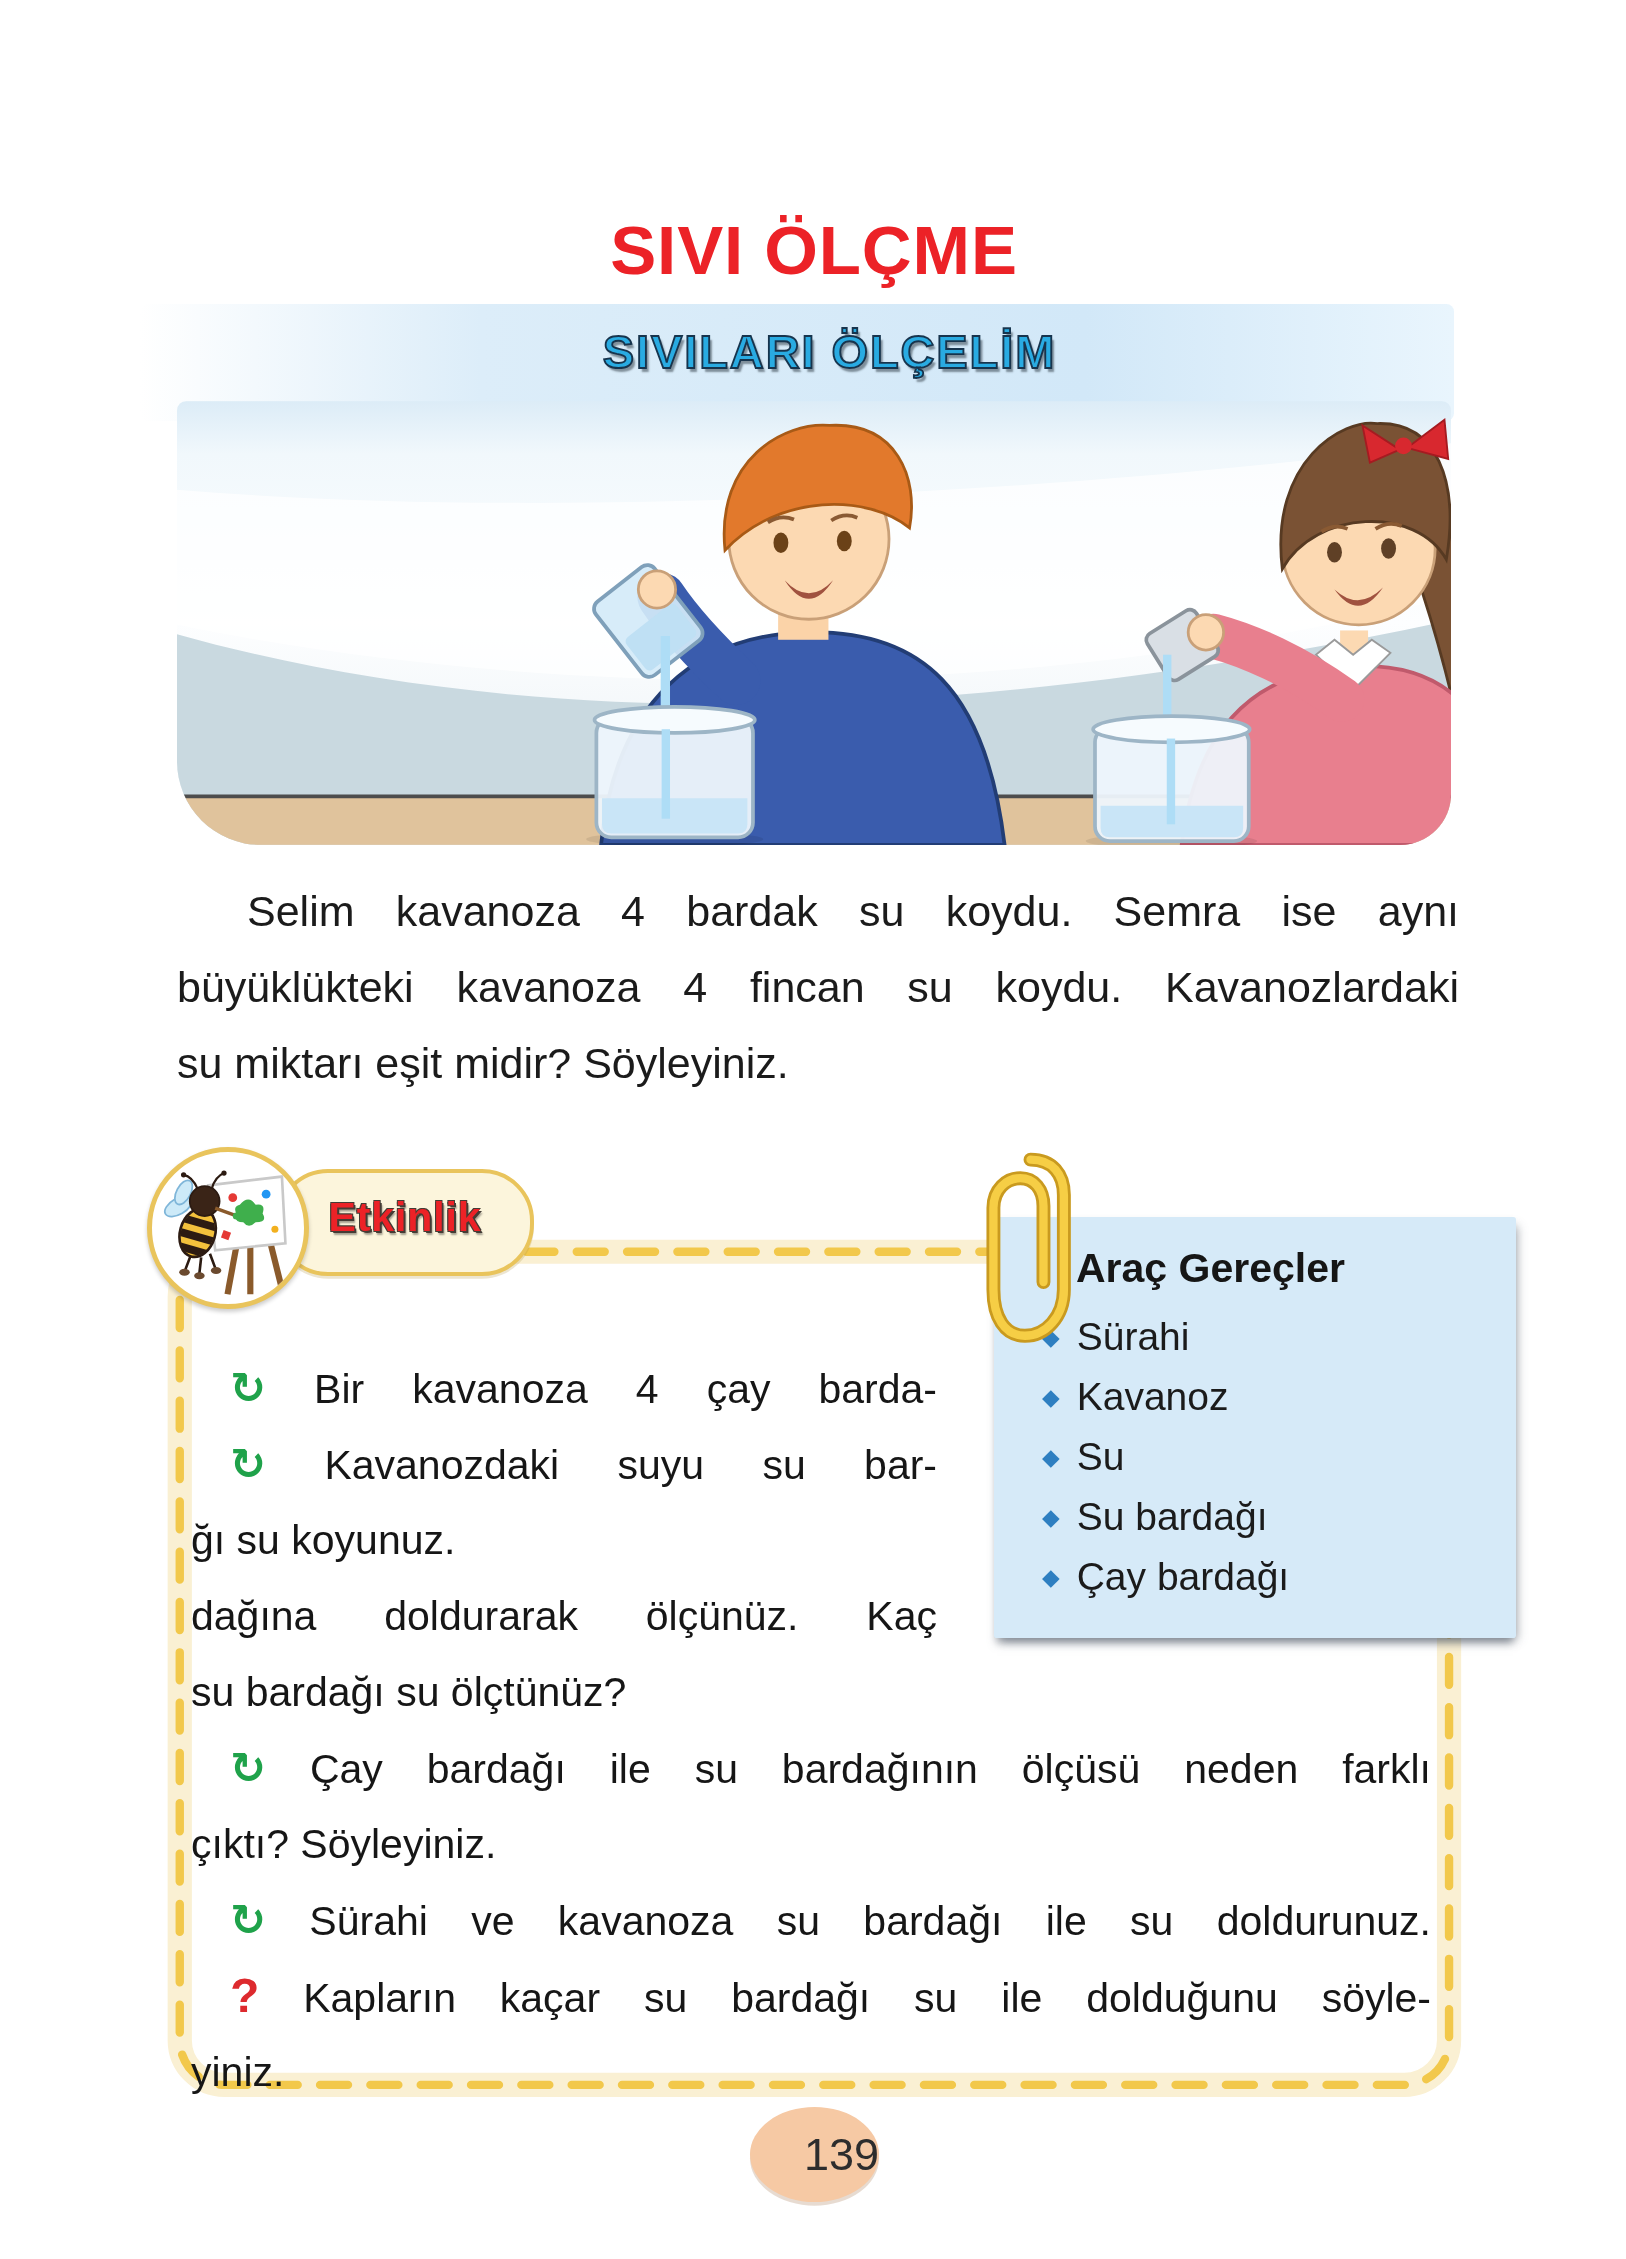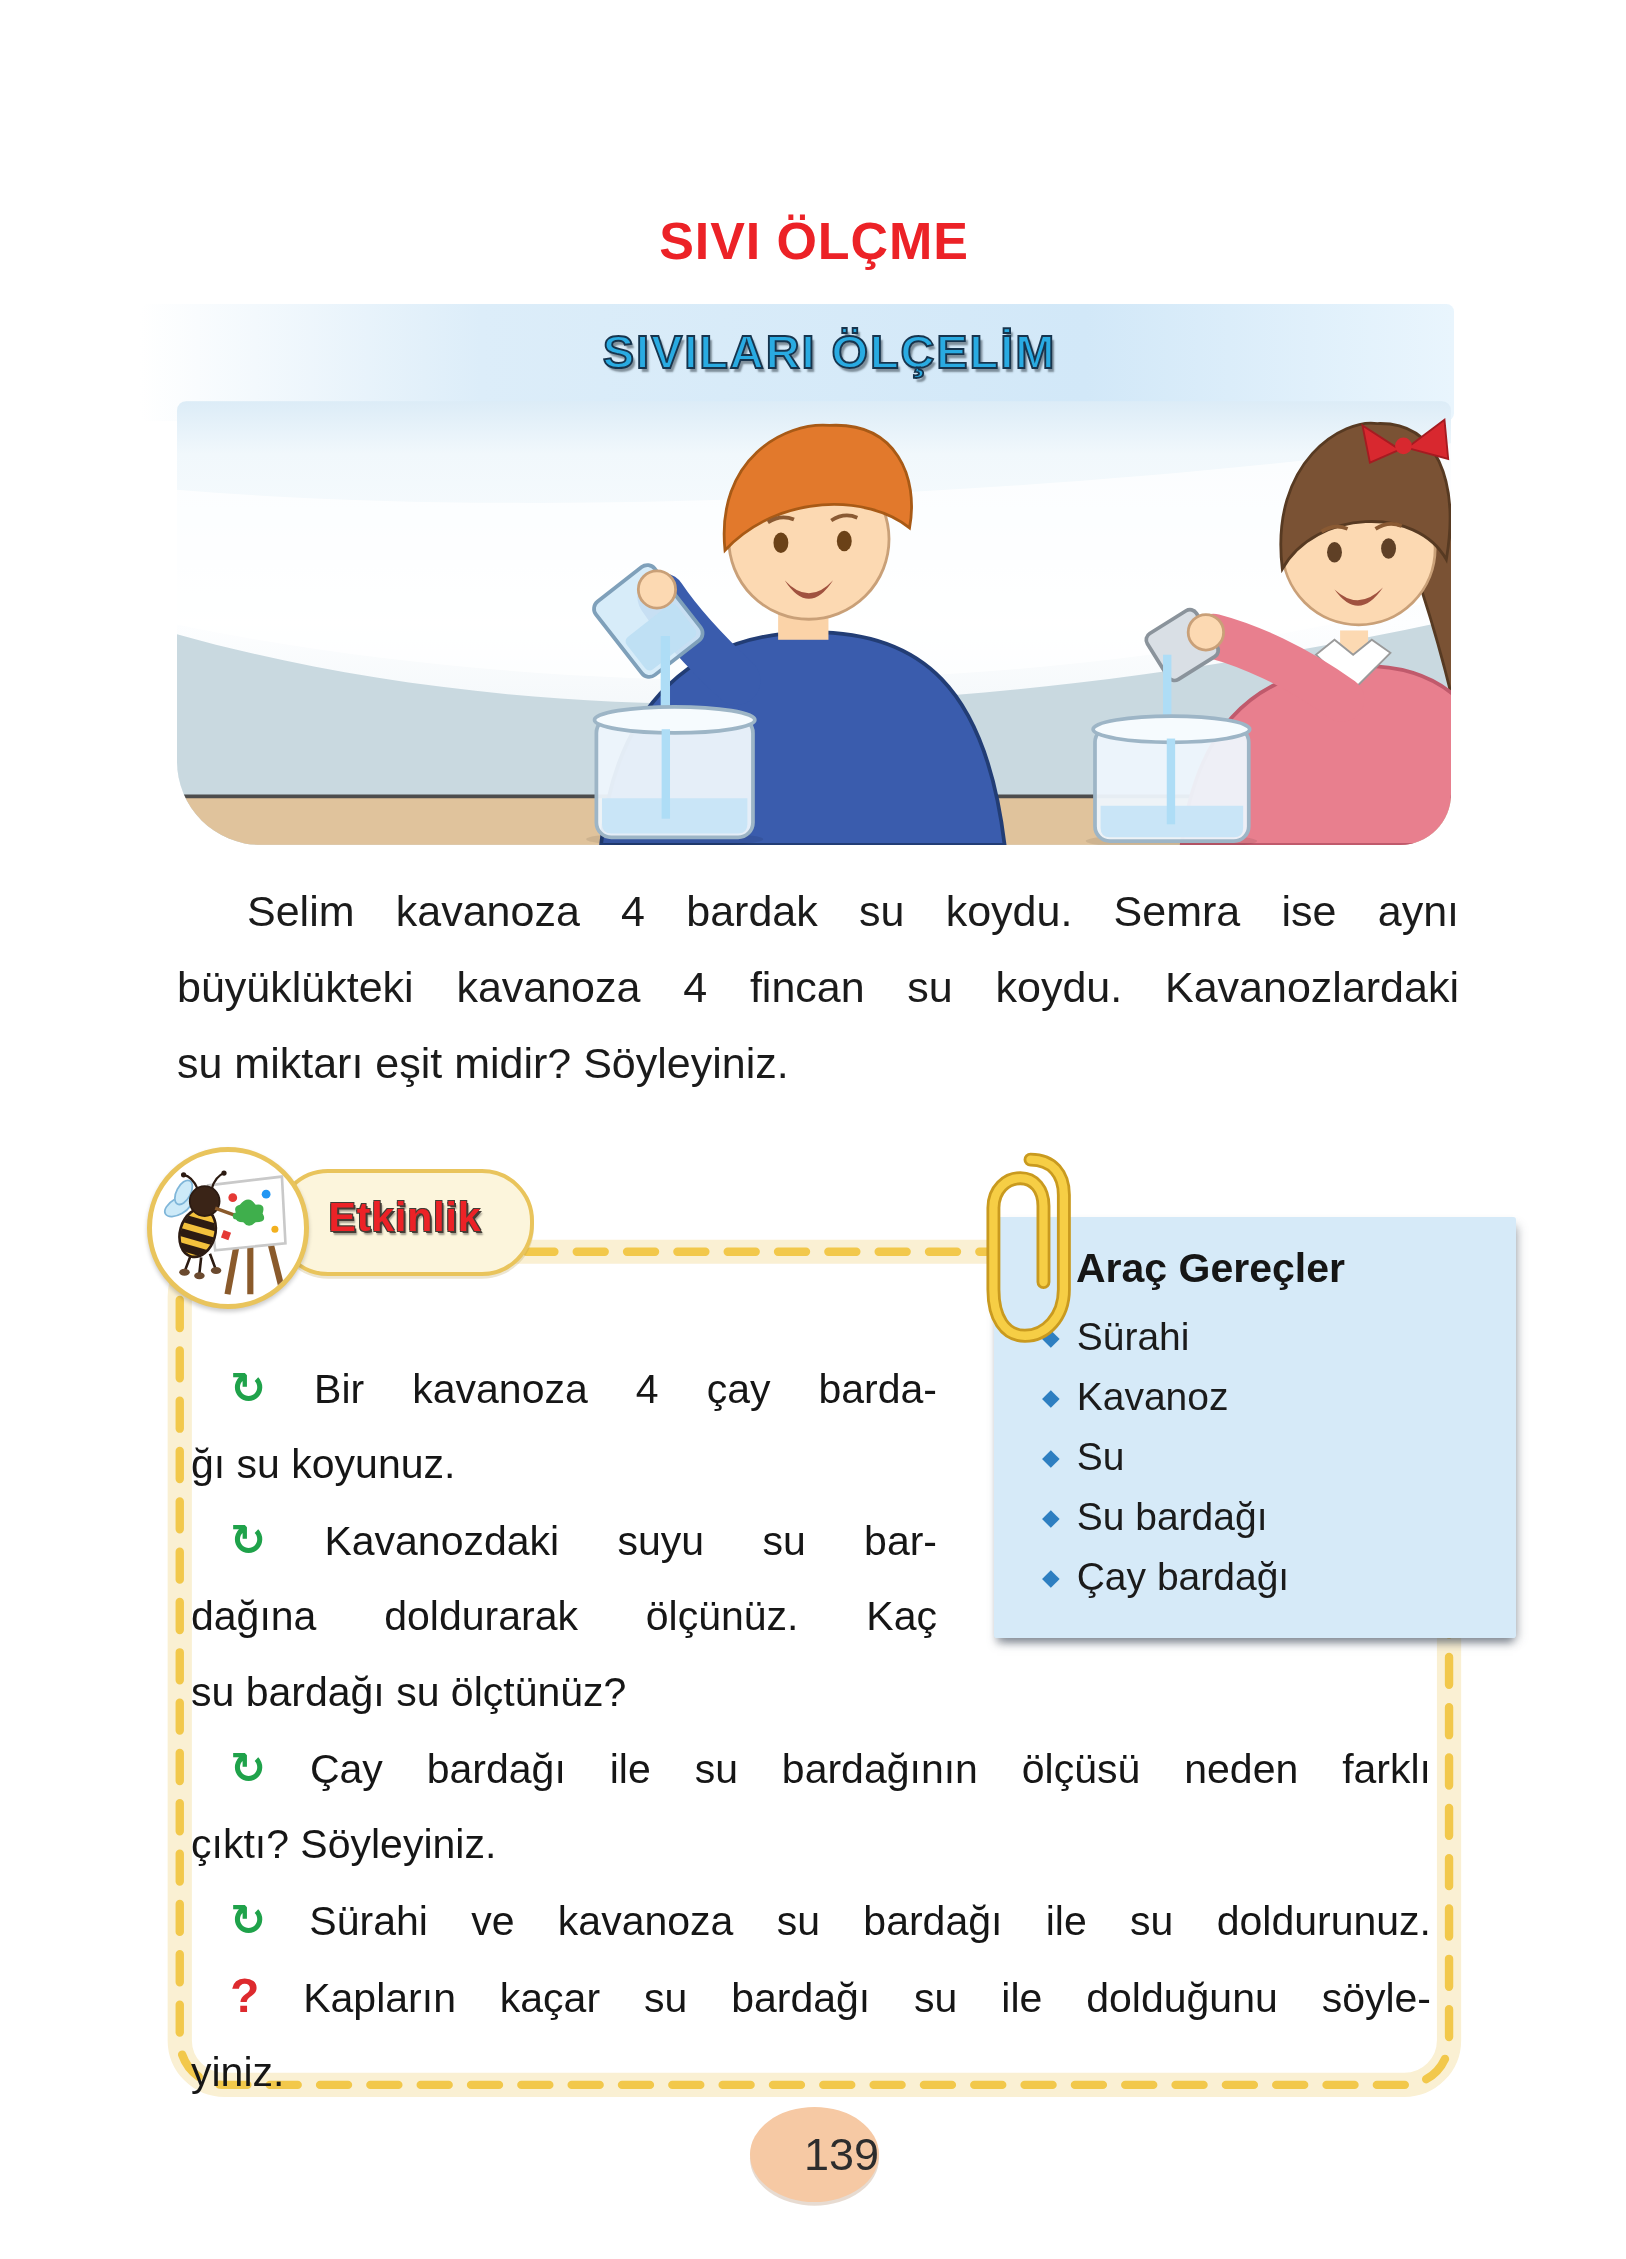--- a/index.html
+++ b/index.html
@@ -3,21 +3,21 @@
 <meta charset="utf-8">
 <style>
   html,body{margin:0;padding:0;}
   body{
     width:1627px;height:2260px;background:#ffffff;position:relative;overflow:hidden;
     font-family:"Liberation Sans", sans-serif;color:#1c1c1c;
   }
   
   .page-title{
     position:absolute;left:177px;top:211px;width:1274px;height:65px;
-    text-align:center;font-size:52px;font-weight:bold;letter-spacing:0.9px;
+    text-align:center;font-size:69px;font-weight:bold;letter-spacing:0.9px;
     color:var(--title-red);
   }
   
   .banner{
     position:absolute;left:140px;top:304px;width:1314px;height:117px;border-radius:7.5px;
     background:linear-gradient(90deg,#ffffff 0%,#dcedf9 26%,#d2e8f8 72%,#e9f5fd 100%);
   }
   .banner-label{
     display:block;width:100%;height:100%;line-height:95px;text-align:center;
     padding-left:65px;box-sizing:border-box;
@@ -257,22 +257,22 @@
     <circle cx="96" cy="73" r="4" fill="#3faf4c"></circle>
   </svg>
 </div>
 
 <div class="badge-pill">
   <span class="badge-label">Etkinlik</span>
 </div>
 
 <div class="activity-lines" id="activity-lines">
     <div class="a-line a-narrow justify a-indent"><span class="bullet">↻</span> Bir kavanoza 4 çay barda-</div>
+    <div class="a-line a-narrow justify a-indent"><span class="bullet">↻</span> Kavanozdaki suyu su bar-</div>
     <div class="a-line a-narrow">ğı su koyunuz.</div>
-    <div class="a-line a-narrow justify a-indent"><span class="bullet">↻</span> Kavanozdaki suyu su bar-</div>
     <div class="a-line a-narrow justify">dağına doldurarak ölçünüz. Kaç</div>
     <div class="a-line a-narrow">su bardağı su ölçtünüz?</div>
     <div class="a-line justify a-indent"><span class="bullet">↻</span> Çay bardağı ile su bardağının ölçüsü neden farklı</div>
     <div class="a-line">çıktı? Söyleyiniz.</div>
     <div class="a-line justify a-indent"><span class="bullet">↻</span> Sürahi ve kavanoza su bardağı ile su doldurunuz.</div>
     <div class="a-line justify a-indent"><span class="bullet q">?</span> Kapların kaçar su bardağı su ile dolduğunu söyle-</div>
     <div class="a-line">yiniz.</div>
   </div>
 
 <div class="page-oval">

